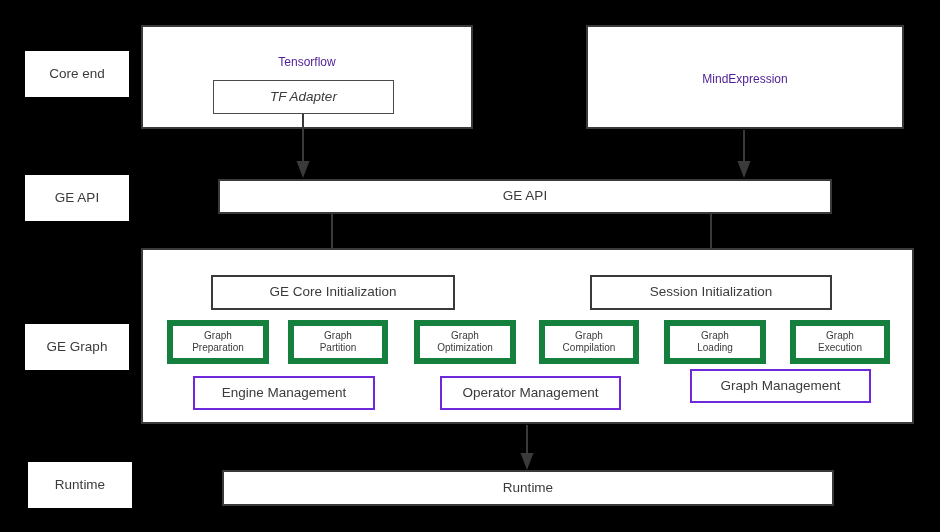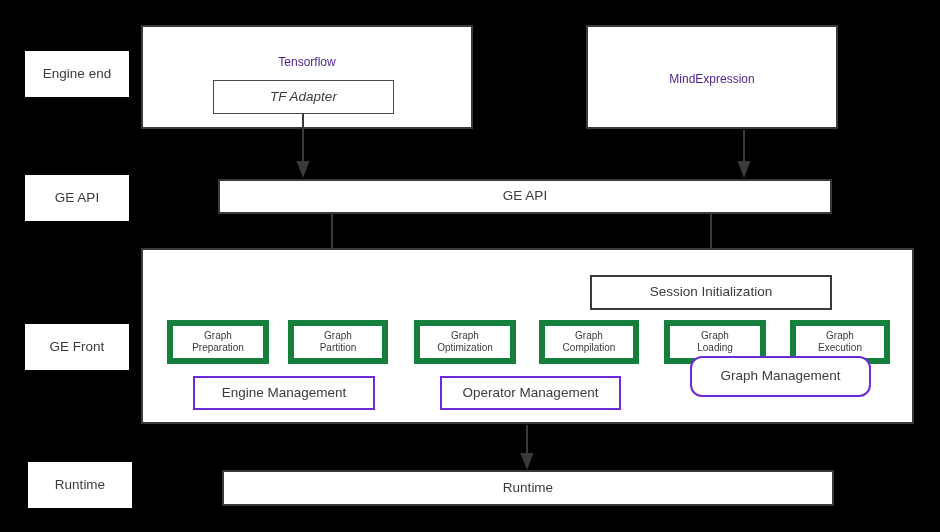--- a/index.html
+++ b/index.html
@@ -72,35 +72,35 @@
   .conn {
     position: absolute;
   }
   .conn svg { display: block; overflow: visible; }
 </style>
 </head>
 <body>
 
 <div id="canvas">
 
-  <div class="box rail-label" style="left:25px; top:51px; width:104px; height:46px;">Engine end</div>
+  <div class="box rail-label" style="left:25px; top:51px; width:104px; height:46px;">Core end</div>
 
   <div class="box rail-label" style="left:25px; top:175px; width:104px; height:46px;">GE API</div>
 
-  <div class="box rail-label" style="left:25px; top:324px; width:104px; height:46px;">GE Front</div>
+  <div class="box rail-label" style="left:25px; top:324px; width:104px; height:46px;">GE Graph</div>
 
   <div class="box rail-label" style="left:28px; top:462px; width:104px; height:46px;">Runtime</div>
 
   <div class="box container-box" style="left:141px; top:25px; width:332px; height:104px;">
     <div class="container-title">Tensorflow</div>
   </div>
 
   <div class="box thin-box" style="left:213px; top:80px; width:181px; height:34px;font-style:italic;">TF Adapter</div>
 
-  <div class="box container-box" style="left:586px; top:25px; width:252px; height:104px;">
+  <div class="box container-box" style="left:586px; top:25px; width:318px; height:104px;">
     <div class="container-title" style="top:45px;">MindExpression</div>
   </div>
 
   <div class="conn" style="left:0; top:0;">
     <svg width="940" height="532">
       <line x1="303" y1="114" x2="303" y2="163" stroke="#3a3a3a" stroke-width="2"></line>
       <polygon points="296.5,161 309.5,161 303,178" fill="#3a3a3a"></polygon>
     </svg>
   </div>
 
@@ -122,20 +122,21 @@
 
   <div class="conn" style="left:0; top:0;">
     <svg width="940" height="532">
       <line x1="711" y1="214" x2="711" y2="260" stroke="#3a3a3a" stroke-width="2"></line>
       <polygon points="704.5,258 717.5,258 711,275" fill="#3a3a3a"></polygon>
     </svg>
   </div>
 
   <div class="box container-box" style="left:141px; top:248px; width:773px; height:176px;"></div>
 
+  <div class="box plain-box" style="left:211px; top:275px; width:244px; height:35px;">GE Core Initialization</div>
 
   <div class="box plain-box" style="left:590px; top:275px; width:242px; height:35px;text-align:right;">Session Initialization</div>
 
   <div class="box unit-box" style="left:167px; top:320px; width:102px; height:44px;">Graph
 Preparation</div>
 
   <div class="box unit-box" style="left:288px; top:320px; width:100px; height:44px;">Graph
 Partition</div>
 
   <div class="box unit-box" style="left:414px; top:320px; width:102px; height:44px;">Graph
@@ -147,21 +148,21 @@
   <div class="box unit-box" style="left:664px; top:320px; width:102px; height:44px;">Graph
 Loading</div>
 
   <div class="box unit-box" style="left:790px; top:320px; width:100px; height:44px;">Graph
 Execution</div>
 
   <div class="box mgmt-box" style="left:193px; top:376px; width:182px; height:34px;">Engine Management</div>
 
   <div class="box mgmt-box" style="left:440px; top:376px; width:181px; height:34px;">Operator Management</div>
 
-  <div class="box mgmt-box" style="left:690px; top:356px; width:181px; height:41px;border-radius:12px;">Graph Management</div>
+  <div class="box mgmt-box" style="left:690px; top:369px; width:181px; height:34px;">Graph Management</div>
 
   <div class="conn" style="left:0; top:0;">
     <svg width="940" height="532">
       <line x1="527" y1="425" x2="527" y2="455" stroke="#3a3a3a" stroke-width="2"></line>
       <polygon points="520.5,453 533.5,453 527,470" fill="#3a3a3a"></polygon>
     </svg>
   </div>
 
   <div class="box wide-bar" style="left:222px; top:470px; width:612px; height:36px;">Runtime</div>
 

